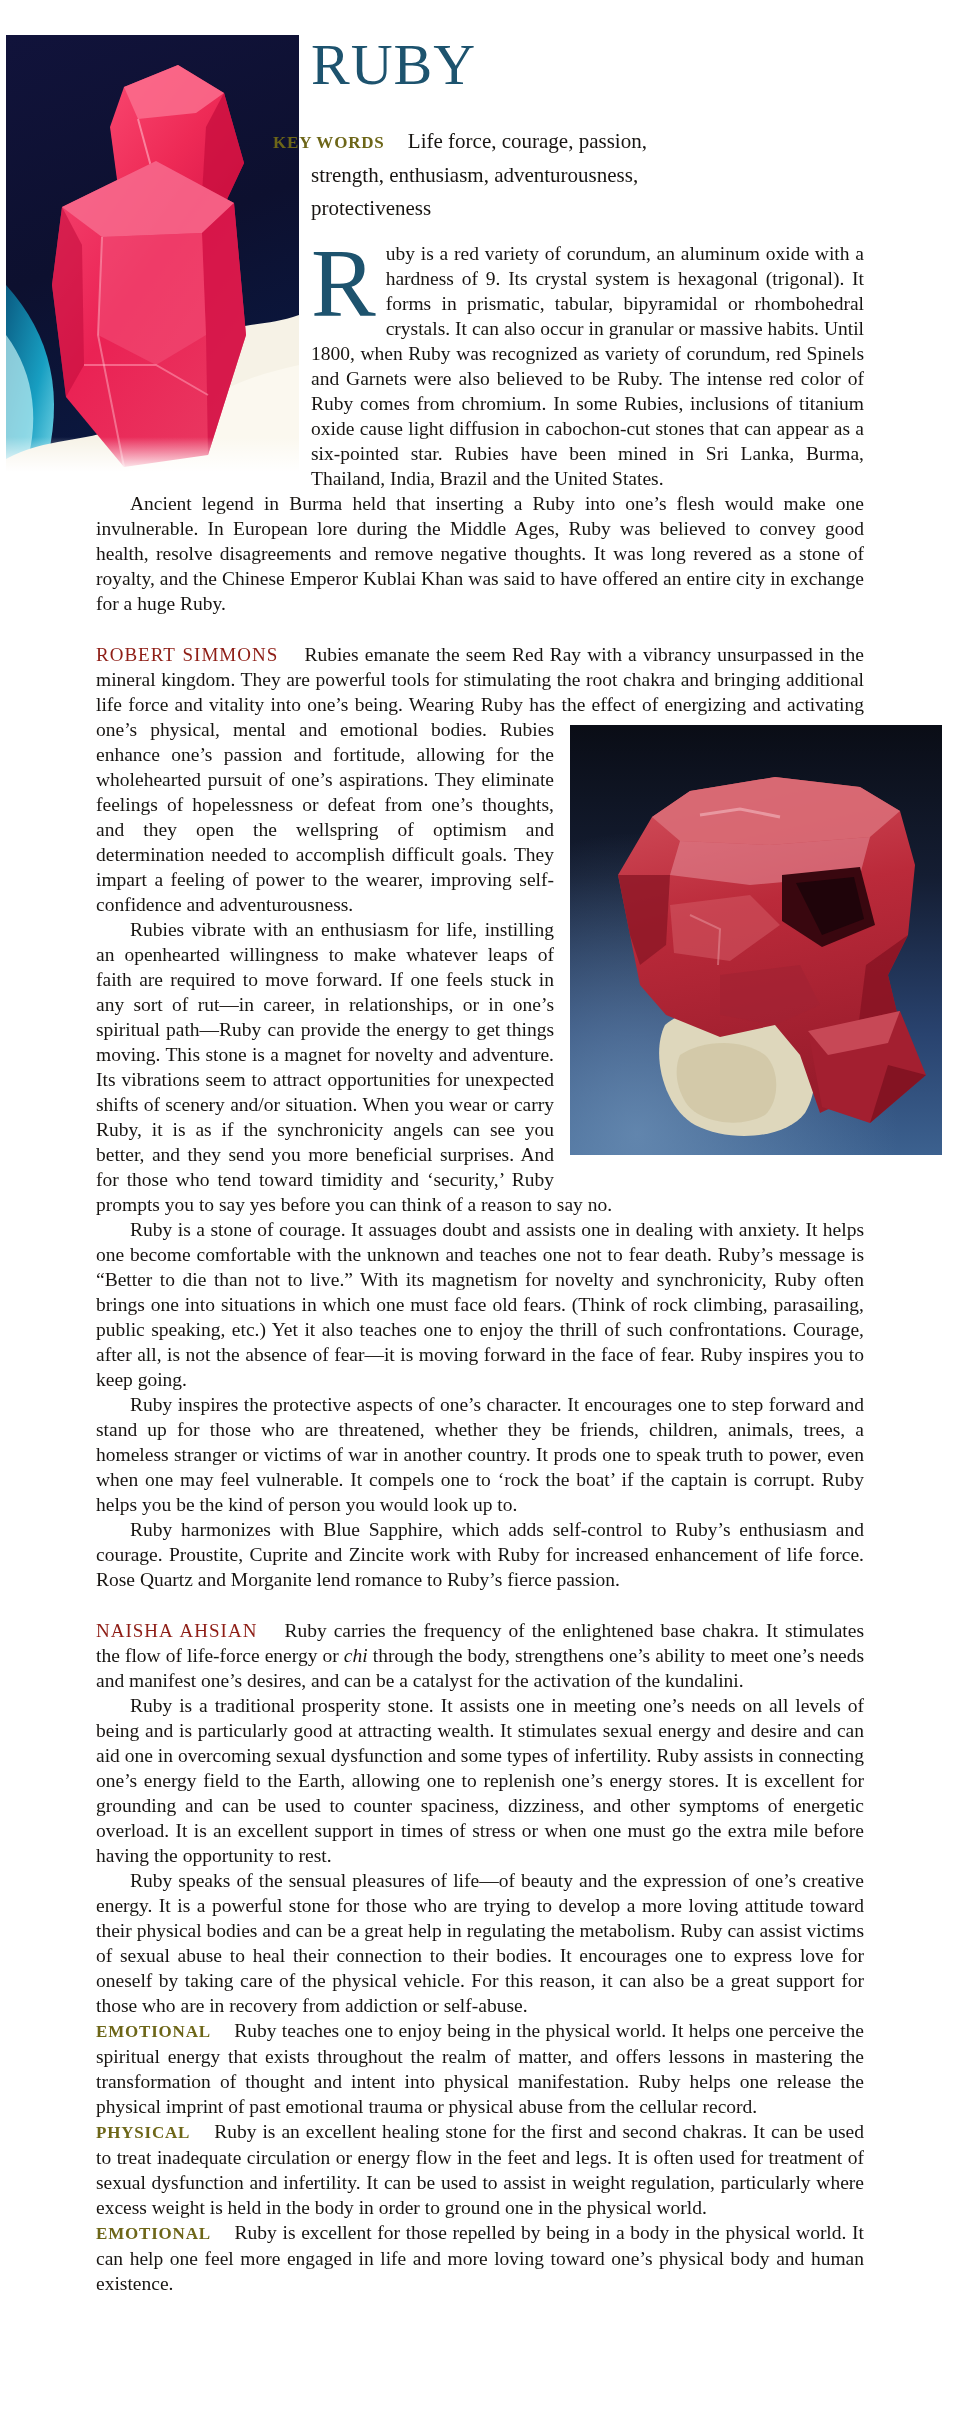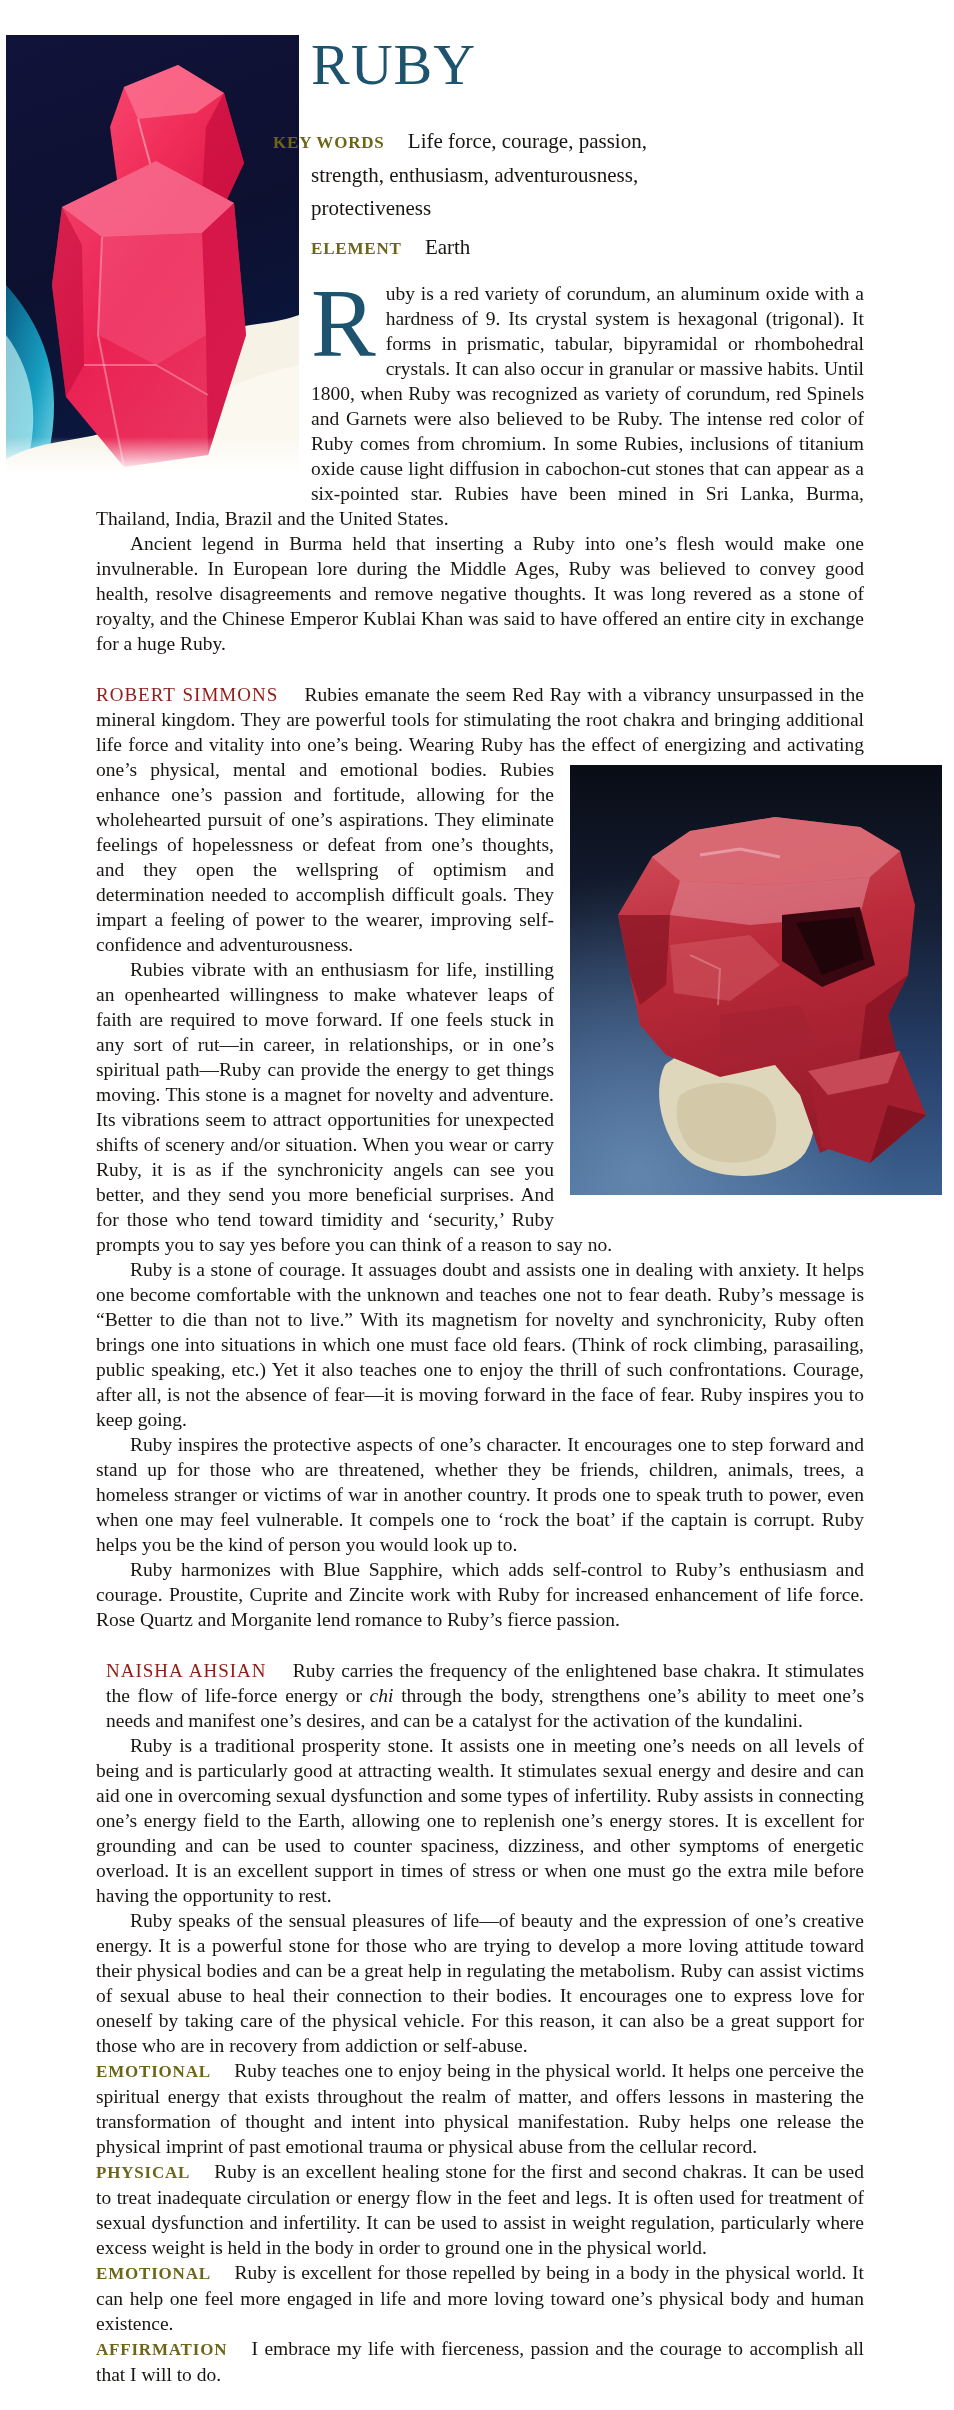--- a/index.html
+++ b/index.html
@@ -45,21 +45,21 @@
     font-size:19.5px; line-height:25px;
   }
   .ind { text-indent:34px; }
   .intro { margin-top:16px; }
   .dropcap {
     float:left; color:#1d536e;
     font-size:97px; line-height:75px;
     margin:5px 10px 0 0;
   }
   .sec { margin-top:26px; }
-  .sec-naisha { clear:none; margin-top:26px;margin-left:10px; }
+  .sec-naisha { clear:none; margin-top:26px; }
   .chi { font-style:italic; }
 </style>
 </head>
 <body>
 
 <div class="page">
   <div class="content">
 
     <div class="photo1">
       <svg viewBox="0 0 293 437" preserveAspectRatio="none">
@@ -110,24 +110,20 @@
         <rect y="402" width="293" height="35" fill="url(#fadeW)"></rect>
       </svg>
     </div>
 
     <h1 class="title">RUBY</h1>
 
     <div class="keyblock">
       <div class="keyrow hang">
         <span class="field">KEY WORDS</span>
         <span>Life force, courage, passion, strength, enthusiasm, adventurousness, protectiveness</span>
-      </div>
-      <div class="keyrow">
-        <span class="field">ELEMENT</span>
-        <span>Earth</span>
       </div>
     </div>
 
     <p class="para intro">
       <span class="dropcap">R</span>
       <span>uby is a red variety of corundum, an aluminum oxide with a hardness of 9. Its crystal system is hexagonal (trigonal). It forms in prismatic, tabular, bipyramidal or rhombohedral crystals. It can also occur in granular or massive habits. Until 1800, when Ruby was recognized as variety of corundum, red Spinels and Garnets were also believed to be Ruby. The intense red color of Ruby comes from chromium. In some Rubies, inclusions of titanium oxide cause light diffusion in cabochon-cut stones that can appear as a six-pointed star. Rubies have been mined in Sri Lanka, Burma, Thailand, India, Brazil and the United States.</span>
     </p>
     <p class="para ind">
       <span>Ancient legend in Burma held that inserting a Ruby into one’s flesh would make one invulnerable. In European lore during the Middle Ages, Ruby was believed to convey good health, resolve disagreements and remove negative thoughts. It was long revered as a stone of royalty, and the Chinese Emperor Kublai Khan was said to have offered an entire city in exchange for a huge Ruby.</span>
     </p>
@@ -212,19 +208,15 @@
       <span>Ruby teaches one to enjoy being in the physical world. It helps one perceive the spiritual energy that exists throughout the realm of matter, and offers lessons in mastering the transformation of thought and intent into physical manifestation. Ruby helps one release the physical imprint of past emotional trauma or physical abuse from the cellular record.</span>
     </p>
     <p class="para">
       <span class="field">PHYSICAL</span>
       <span>Ruby is an excellent healing stone for the first and second chakras. It can be used to treat inadequate circulation or energy flow in the feet and legs. It is often used for treatment of sexual dysfunction and infertility. It can be used to assist in weight regulation, particularly where excess weight is held in the body in order to ground one in the physical world.</span>
     </p>
     <p class="para">
       <span class="field">EMOTIONAL</span>
       <span>Ruby is excellent for those repelled by being in a body in the physical world. It can help one feel more engaged in life and more loving toward one’s physical body and human existence.</span>
     </p>
-    <p class="para">
-      <span class="field">AFFIRMATION</span>
-      <span>I embrace my life with fierceness, passion and the courage to accomplish all that I will to do.</span>
-    </p>
 
   </div>
 </div>
 
 </body></html>

